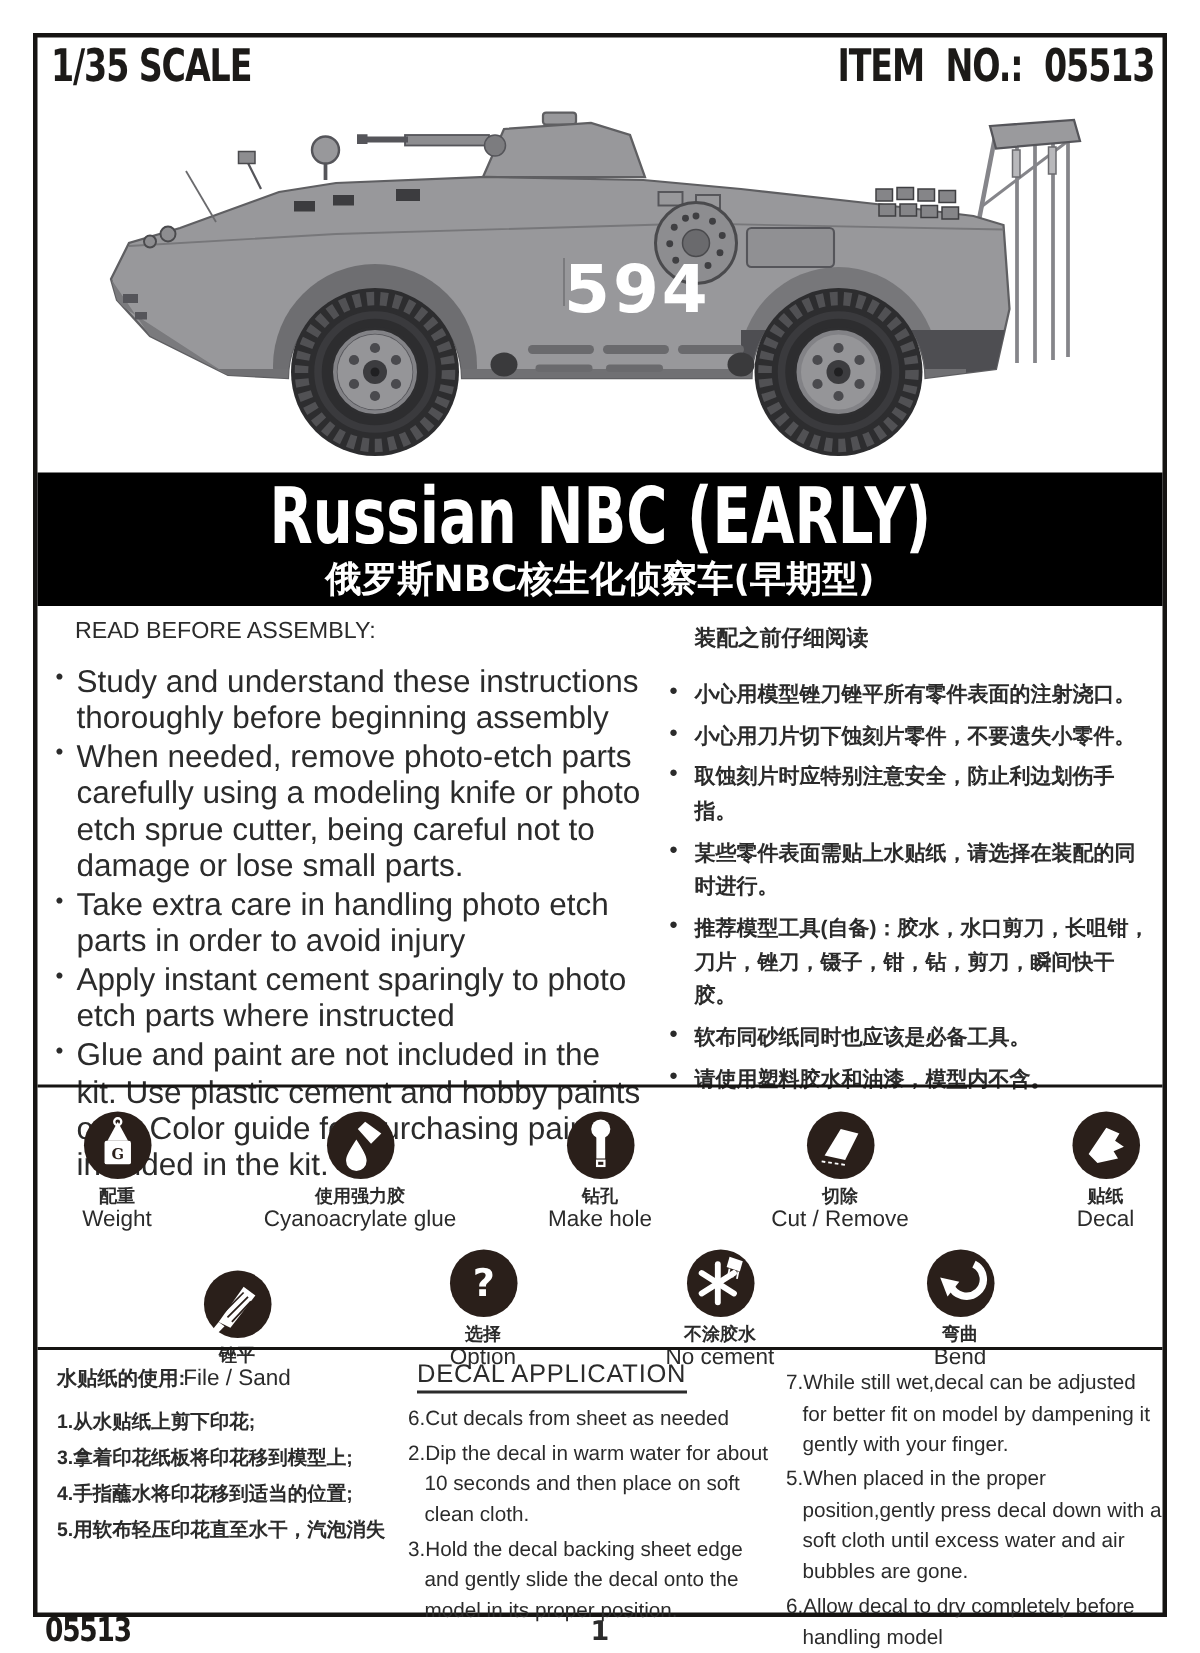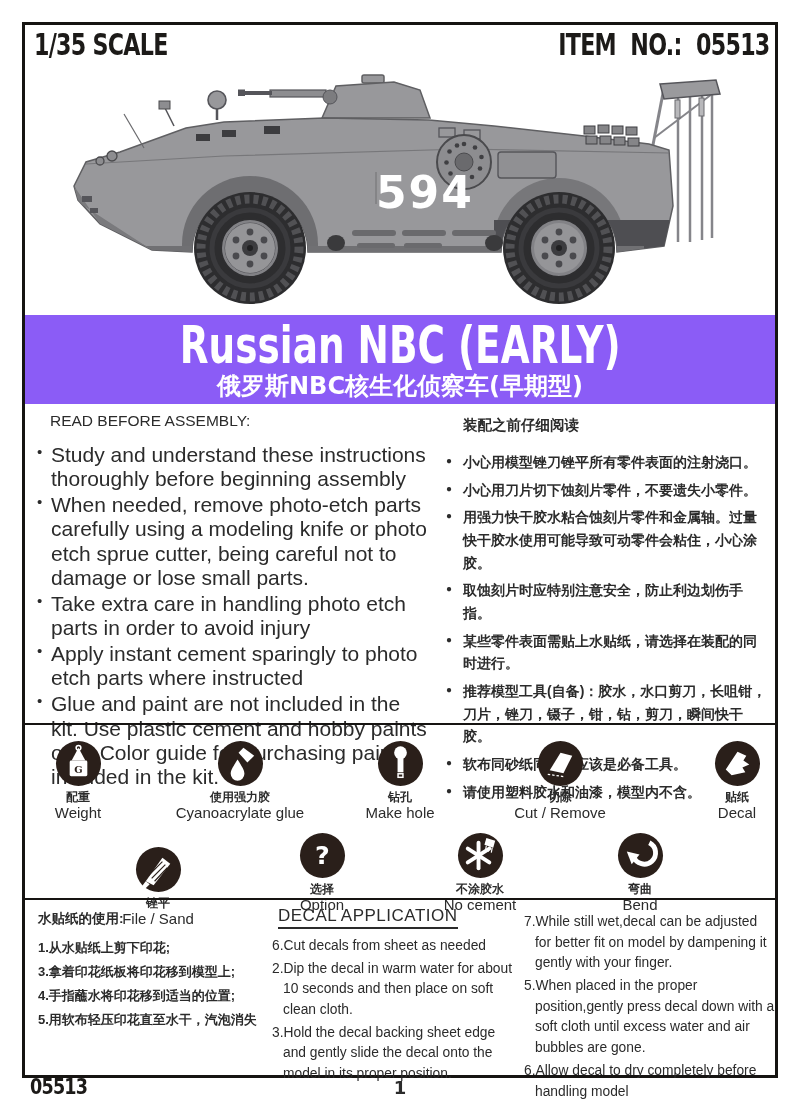--- a/index.html
+++ b/index.html
@@ -7,21 +7,21 @@
          font-family:"Liberation Sans",sans-serif;color:#2b2b2b;}
   .frame{position:absolute;left:22px;top:22px;width:756px;height:1056px;
          border:3px solid #161412;box-sizing:border-box;background:transparent;}
   .condensed{display:inline-block;font-family:"DejaVu Sans",sans-serif;font-weight:700;
          letter-spacing:-1px;transform:scaleX(0.74);white-space:nowrap;color:#1c1a18;}
   .scale-label{position:absolute;left:34px;top:27px;font-size:30px;}
   .scale-label .condensed{transform-origin:left center;}
   .item-label{position:absolute;right:30px;top:27px;font-size:30px;text-align:right;}
   .item-label .condensed{transform-origin:right center;word-spacing:10px;}
   .vehicle-svg{position:absolute;left:24px;top:56px;width:752px;height:258px;}
-  .banner{position:absolute;left:25px;top:315px;width:750px;height:89px;background:#8b5cf6;
+  .banner{position:absolute;left:25px;top:315px;width:750px;height:89px;background:#000000;
           text-align:center;color:#fff;overflow:hidden;}
   .banner-title{margin-top:3px;font-size:52px;line-height:54px;}
   .banner-title .condensed{color:#fff;transform:scaleX(0.72);transform-origin:center;letter-spacing:0;}
   .banner-sub{font-size:24px;line-height:28px;font-weight:700;color:#fff;
           font-family:"DejaVu Sans",sans-serif;}
   .read-en{position:absolute;left:36px;top:412px;width:392px;}
   .read-en-title{font-size:15.5px;margin:0 0 13px 14px;}
   .read-en ul,.read-zh ul{list-style:none;margin:0;padding:0;}
   .read-en li{position:relative;padding-left:15px;font-size:21px;line-height:1.15;margin:0 0 2px 0;}
   .read-en li::before{content:"•";position:absolute;left:1px;top:0;font-size:15px;}
@@ -213,21 +213,20 @@
       <li>Apply instant cement sparingly to photo etch parts where instructed</li>
       <li>Glue and paint are not included in the kit. Use plastic cement and hobby paints only. Color guide for purchasing paint is included in the kit.</li>
     </ul>
   </div>
 
   <div class="read-zh">
     <div class="read-zh-title">装配之前仔细阅读</div>
     <ul>
       <li>小心用模型锉刀锉平所有零件表面的注射浇口。</li>
       <li>小心用刀片切下蚀刻片零件，不要遗失小零件。</li>
-      <li>用强力快干胶水粘合蚀刻片零件和金属轴。过量快干胶水使用可能导致可动零件会粘住，小心涂胶。</li>
       <li>取蚀刻片时应特别注意安全，防止利边划伤手指。</li>
       <li>某些零件表面需贴上水贴纸，请选择在装配的同时进行。</li>
       <li>推荐模型工具(自备)：胶水，水口剪刀，长咀钳，刀片，锉刀，镊子，钳，钻，剪刀，瞬间快干胶。</li>
       <li>软布同砂纸同时也应该是必备工具。</li>
       <li>请使用塑料胶水和油漆，模型内不含。</li>
     </ul>
   </div>
 
   <div class="sep" style="top:723px"></div>
 

